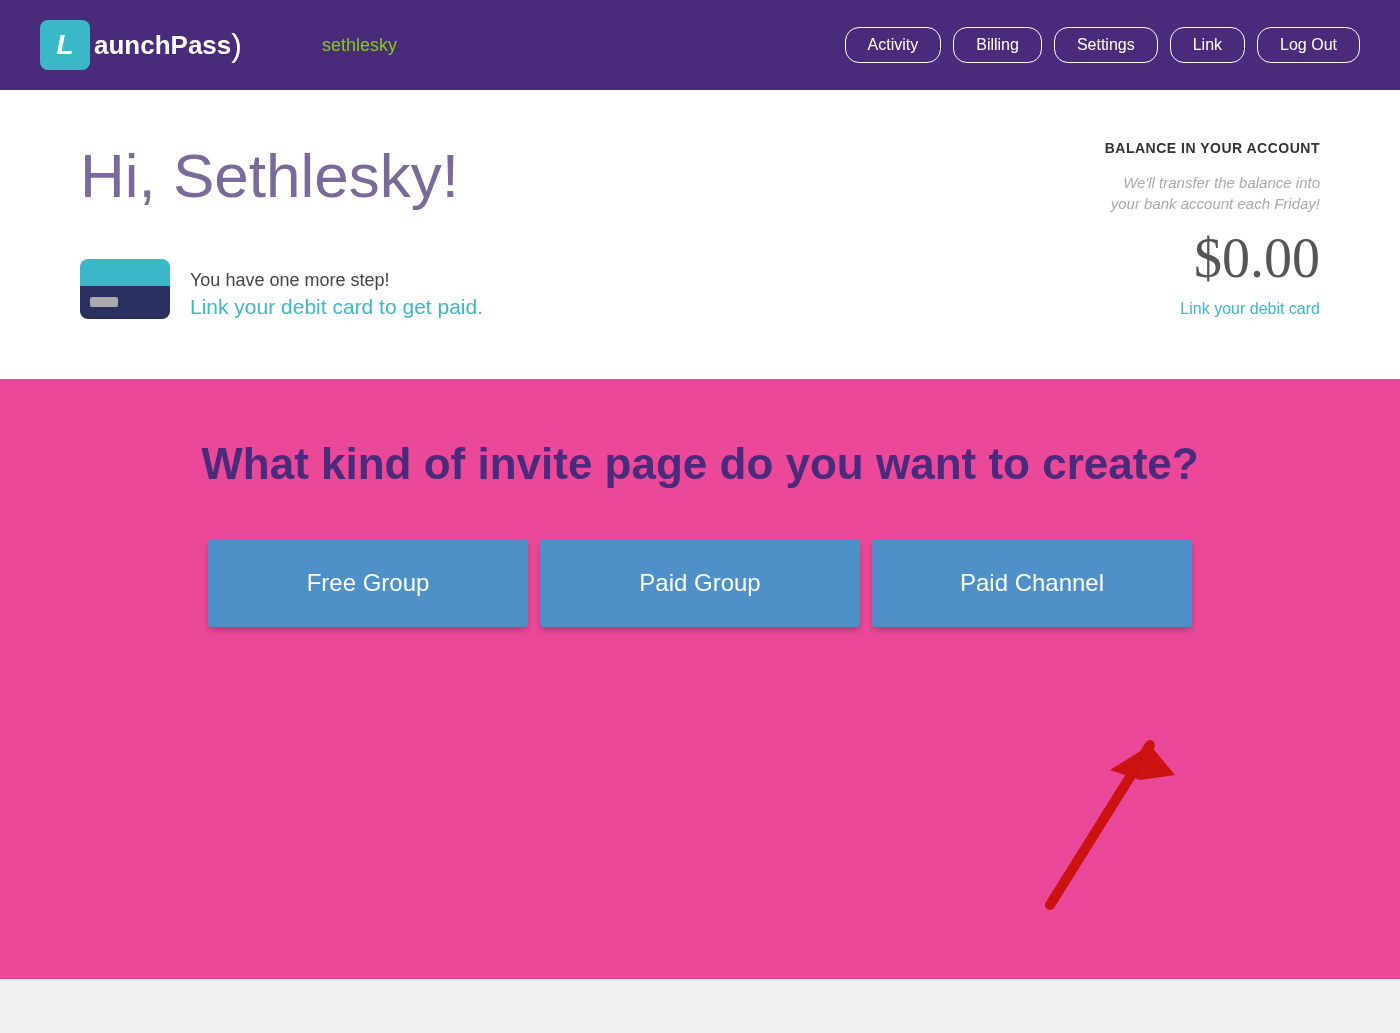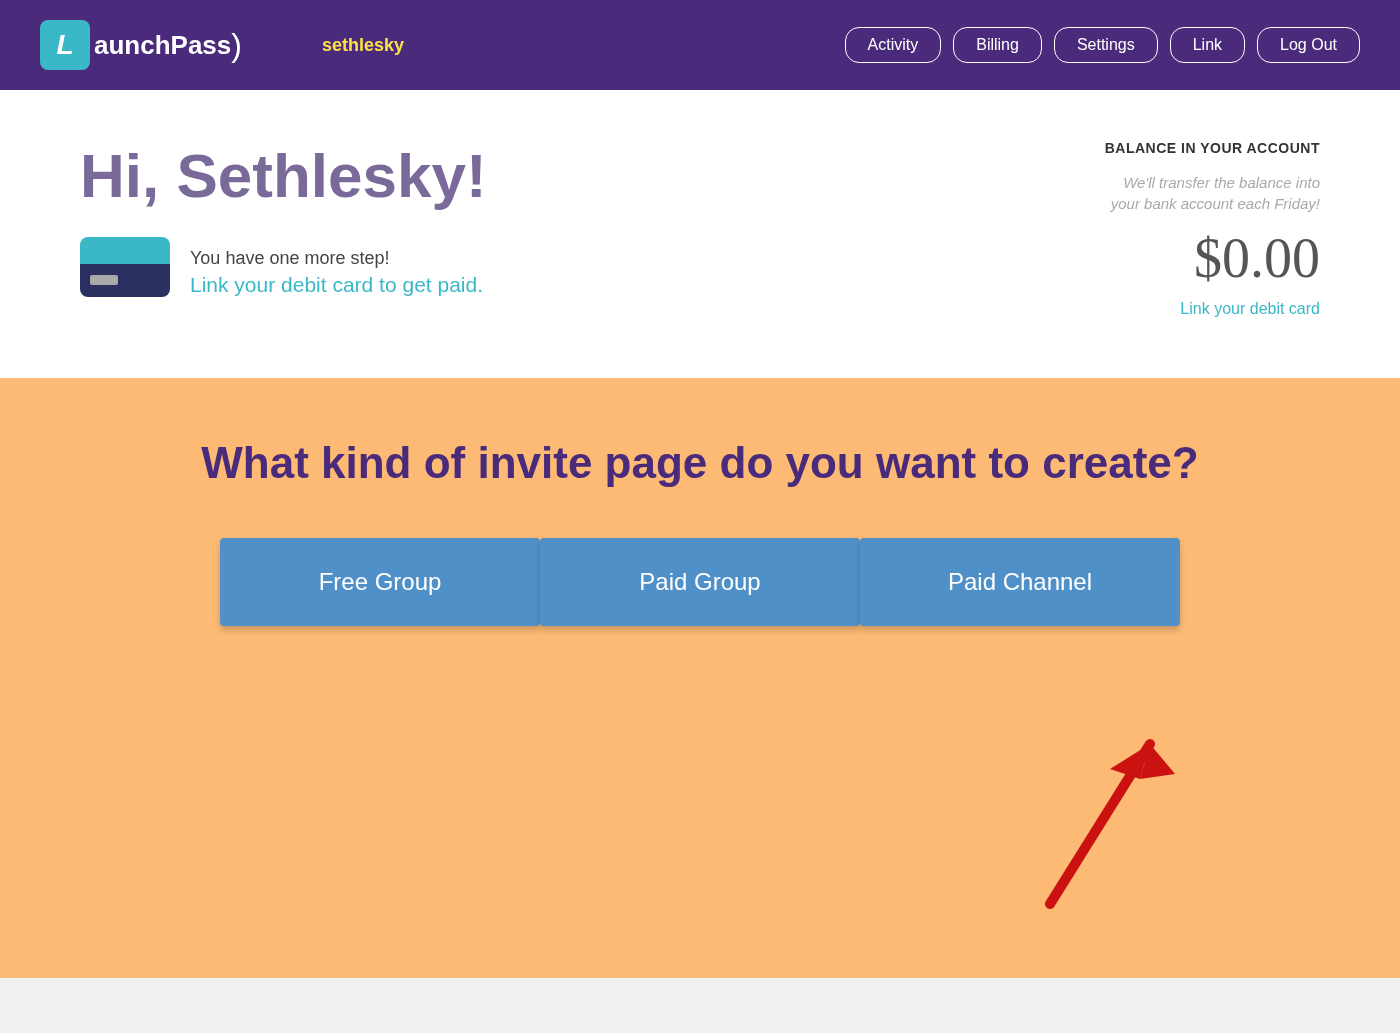--- a/index.html
+++ b/index.html
@@ -39,23 +39,23 @@
       font-weight: 600;
       display: flex;
       align-items: center;
     }
     .logo-text .paren {
       color: white;
       font-size: 32px;
       font-weight: 300;
     }
     .username {
-      color: #fde047;
+      color: #84cc16;
       font-size: 18px;
-      font-weight: 700;
+      font-weight: 400;
       margin-left: 30px;
       flex: 1;
     }
     .nav-buttons {
       display: flex;
       gap: 12px;
     }
     .nav-btn {
       border: 1.5px solid white;
       background: transparent;
@@ -70,22 +70,22 @@
     .white-section {
       background: white;
       padding: 50px 80px 60px 80px;
       display: flex;
       justify-content: space-between;
       align-items: flex-start;
     }
     .greeting {
       color: #7a6a9a;
       font-size: 62px;
-      font-weight: 700;
-      margin-bottom: 26px;
+      font-weight: 400;
+      margin-bottom: 48px;
     }
     .card-row {
       display: flex;
       align-items: flex-end;
       gap: 20px;
     }
     .debit-card-icon {
       width: 90px;
       height: 60px;
       background: linear-gradient(180deg, #3ab8c8 0%, #3ab8c8 45%, #2a3060 45%);
@@ -143,34 +143,35 @@
       font-family: Liberation Serif, serif;
     }
     .balance-link {
       color: #3ab8c8;
       font-size: 16px;
       cursor: pointer;
     }
 
     
     .gray-section {
-      background: #fdba74;
+      background: #ec4899;
       padding: 60px 80px 80px 80px;
       min-height: 600px;
       position: relative;
     }
     .invite-question {
       color: #4a2a7a;
       font-size: 44px;
       font-weight: 700;
       text-align: center;
       margin-bottom: 50px;
     }
     .invite-buttons {
       display: flex;
+      gap: 12px;
       justify-content: center;
       margin-bottom: 40px;
     }
     .invite-btn {
       background: #5090c8;
       color: white;
       font-size: 24px;
       font-weight: 500;
       padding: 30px 60px;
       border: none;

